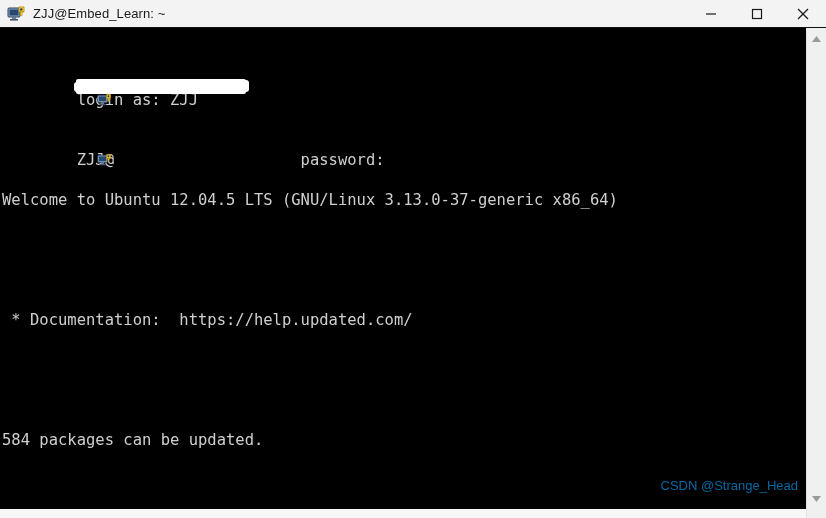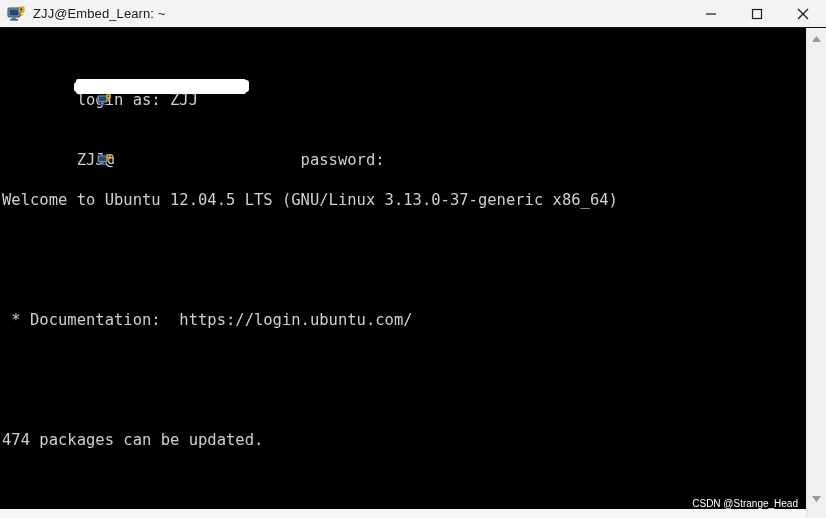--- a/index.html
+++ b/index.html
@@ -129,24 +129,24 @@
     width: 9px;
     height: 12px;
     background: #ffffff;
     border-radius: 3px;
   }
 
   
   #watermark {
     position: absolute;
     right: 8px;
-    bottom: 0;
+    bottom: 16px;
     font-family: "Liberation Sans", sans-serif;
-    font-size: 10px;
-    color: #ffffff;
+    font-size: 13px;
+    color: #0369a1;
     white-space: nowrap;
   }
 
   
   #scrollbar {
     position: absolute;
     left: 806px;
     top: 28px;
     width: 20px;
     height: 490px;
@@ -248,23 +248,23 @@
             <rect x="5" y="13" width="4" height="2" fill="#6c7d91"></rect>
             <rect x="3" y="15" width="8" height="1.6" fill="#4a5a6e"></rect>
             <path d="M12 3 L17 3 L17 8 L12 8 Z" fill="#ffd23a" stroke="#b38600" stroke-width="0.8"></path>
             <rect x="13.5" y="7.5" width="1.6" height="4" fill="#ffd23a" stroke="#b38600" stroke-width="0.6"></rect>
             <circle cx="14.3" cy="5.4" r="1.2" fill="#1a3a63"></circle>
           </svg>
         </span>
       </div>
       <div class="term-line"><span>Welcome to Ubuntu 12.04.5 LTS (GNU/Linux 3.13.0-37-generic x86_64)</span></div>
       <div class="term-line"><span></span></div>
-      <div class="term-line"><span> * Documentation:  https://login.ubuntu.com/</span></div>
+      <div class="term-line"><span> * Documentation:  https://help.updated.com/</span></div>
       <div class="term-line"><span></span></div>
-      <div class="term-line"><span>474 packages can be updated.</span></div>
+      <div class="term-line"><span>584 packages can be updated.</span></div>
       
       
       
       
       
       
       
       
       
     </div>

